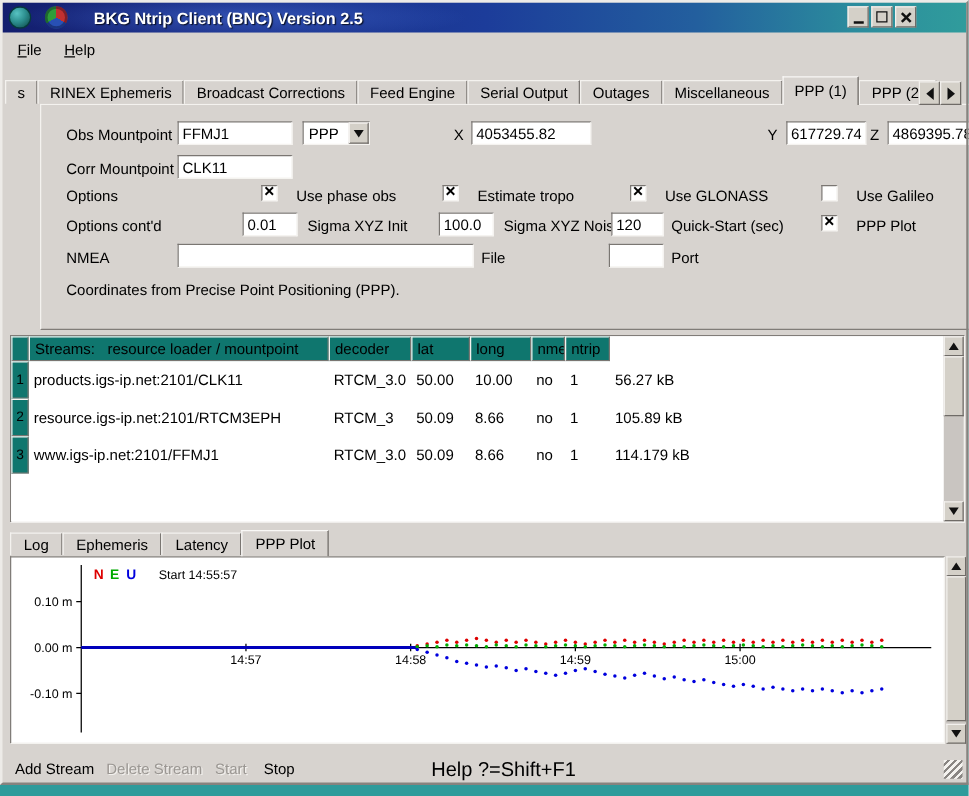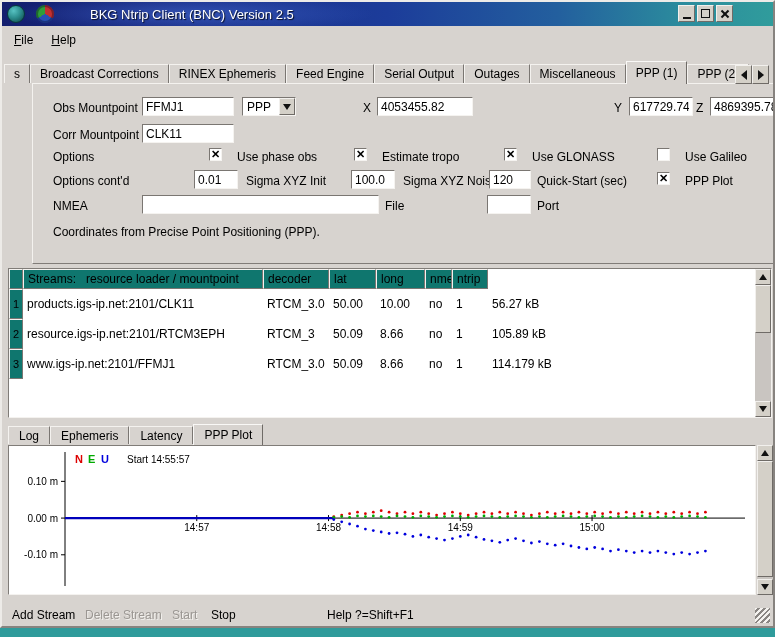--- a/index.html
+++ b/index.html
@@ -12,21 +12,21 @@
   .titlebar{position:absolute;left:2px;top:2px;width:771px;height:24px;display:flex;align-items:center;
     background:
       radial-gradient(ellipse 260px 26px at 190px 12px, rgba(70,110,215,.55), rgba(70,110,215,0) 70%),
       linear-gradient(90deg,#131e6e 0%,#1a2f88 25%,#1c3c9a 50%,#235f9e 72%,#2b8b9d 88%,#309c9c 100%);}
   .menu-btn{width:18px;height:18px;margin-left:5px;border-radius:50%;
     background:radial-gradient(circle at 35% 30%,#57c2c2 0%,#2d8f8f 45%,#0b4444 100%);
     border:1px solid #063b3b;box-sizing:border-box;}
   .app-icon{width:18px;height:18px;margin-left:11px;border-radius:50%;
     background:conic-gradient(#c23030 0 120deg,#2850b4 120deg 240deg,#2f9e3a 240deg 360deg);
     box-shadow:inset 0 0 0 2px rgba(0,0,30,.35);}
-  .title{margin-left:24px;font-size:13px;font-weight:normal;color:#fff;text-shadow:1px 1px 1px rgba(0,0,0,.8);
+  .title{margin-left:9px;font-size:13px;font-weight:bold;color:#fff;text-shadow:1px 1px 1px rgba(0,0,0,.8);
          white-space:nowrap;padding-left:12px;}
   .win-btns{position:absolute;right:40px;top:3px;display:flex;gap:2px;}
   .wbtn{width:17px;height:17px;background:#d4d0c8;border:1px solid;box-sizing:border-box;
         border-color:#f2f0ed #6f6b67 #6f6b67 #f2f0ed;display:flex;align-items:center;justify-content:center;
         position:relative;}
   .g-min{width:8px;height:2px;background:#111;margin-top:9px;}
   .g-max{width:9px;height:9px;border:1px solid #111;box-sizing:border-box;}
   .g-x1,.g-x2{position:absolute;left:3px;top:7px;width:10px;height:2px;background:#111;}
   .g-x1{transform:rotate(45deg);} .g-x2{transform:rotate(-45deg);}
   
@@ -94,21 +94,21 @@
        align-items:center;border:1px solid;box-sizing:border-box;white-space:nowrap;
        border-color:#f4f2ef #7a7672 #7a7672 #f4f2ef;border-bottom:none;}
   .btab.selected{height:21px;margin-bottom:0;border-color:#f9f8f6 #6f6b67 transparent #f9f8f6;z-index:4;}
   .plot-frame{position:absolute;left:8px;top:445px;width:748px;height:150px;background:#fff;
       border:1px solid;border-color:#807c78 #f4f2ef #f4f2ef #807c78;box-sizing:border-box;z-index:2;}
   .plot-frame svg{display:block;}
   
   .actionbar{position:absolute;left:0;top:602px;width:775px;height:24px;}
   .action{position:absolute;top:6px;font-size:12px;color:#000;cursor:default;white-space:nowrap;}
   .action.disabled{color:#9b9793;text-shadow:1px 1px 0 #f2f0ed;}
-  .help-text{position:absolute;top:6px;left:327px;font-size:12px;}
+  .help-text{position:absolute;top:6px;left:345px;font-size:16px;}
   .resize-grip{position:absolute;right:5px;bottom:5px;width:15px;height:15px;
       background:repeating-linear-gradient(135deg,#f4f2ef 0 2px,#8a8683 2px 4px);}
 </style>
 </head>
 <body>
 
 <div class="desktop">
   <div class="window">
 
     <div class="titlebar">
@@ -129,22 +129,22 @@
       </div>
     </div>
 
     <div class="menubar">
       <span class="menu-item"><u>F</u>ile</span>
       <span class="menu-item"><u>H</u>elp</span>
     </div>
 
     <div class="tabbar">
       <div class="tab">s</div>
+      <div class="tab">RINEX Ephemeris</div>
       <div class="tab">Broadcast Corrections</div>
-      <div class="tab">RINEX Ephemeris</div>
       <div class="tab">Feed Engine</div>
       <div class="tab">Serial Output</div>
       <div class="tab">Outages</div>
       <div class="tab">Miscellaneous</div>
       <div class="tab selected">PPP (1)</div>
       <div class="tab">PPP (2)</div>
     </div>
     <div class="tab-arrows">
       <div class="arrow-btn">
           <span class="tri-left"></span>

